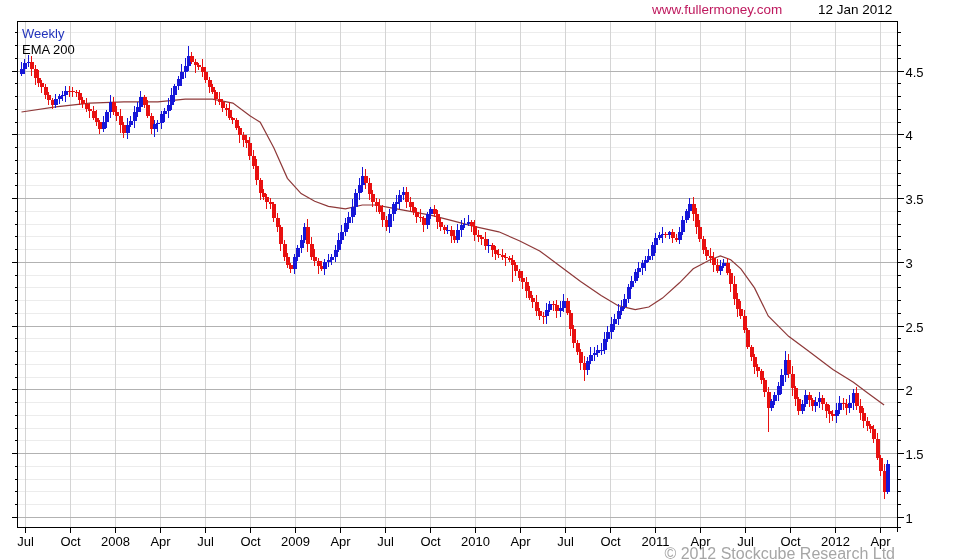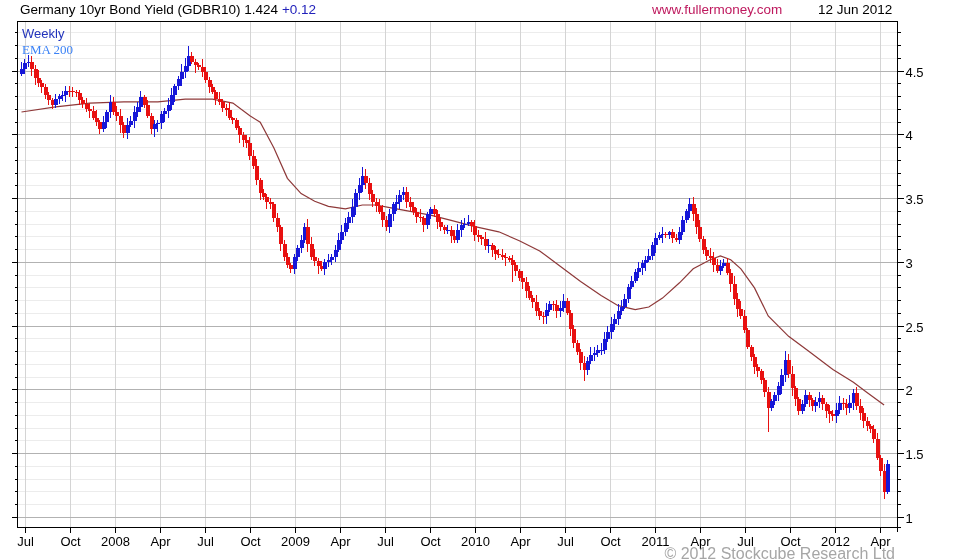--- a/index.html
+++ b/index.html
@@ -5,34 +5,33 @@
   html,body{margin:0;padding:0;background:#fff;}
   body{font-family:"Liberation Sans",sans-serif;}
   .screen{position:relative;width:980px;height:560px;background:#fff;overflow:hidden;}
   .hdr{position:absolute;top:2px;left:0;width:980px;height:18px;font-size:13.5px;color:#000;}
   .hdr .title{position:absolute;left:20px;top:0;white-space:nowrap;}
   .hdr .chg{color:#2222bb;}
   .hdr .site{position:absolute;left:652px;top:0;white-space:nowrap;color:#be185d;text-decoration:none;}
   .hdr .date{position:absolute;left:818px;top:0;white-space:nowrap;}
   .legend{position:absolute;left:22px;top:26px;font-size:13px;line-height:16px;}
   .legend .freq{color:#2233bb;}
-  .legend .ema{color:#3b82f6;font-family:Liberation Serif, serif;}
+  .legend .ema{color:#000000;}
   .copyright{position:absolute;top:545px;right:85px;font-size:16px;color:#a6a6a6;white-space:nowrap;}
   svg.chart{position:absolute;left:0;top:0;}
   svg.chart text{font-family:"Liberation Sans",sans-serif;font-size:13px;fill:#000;}
 </style>
 </head>
 <body>
 
 <div class="screen">
 
   <div class="hdr">
-    <div class="title"><span>Germany 10yr Bond Yield (GDBR10) 1.424</span>&nbsp;<span class="chg">+0.12</span></div>
     <span class="site">www.fullermoney.com</span>
-    <span class="date">12 Jun 2012</span>
+    <span class="date">12 Jan 2012</span>
   </div>
 
   <svg id="chart" class="chart" width="980" height="560" viewBox="0 0 980 560">
       <g transform="translate(0.5,0.5)" shape-rendering="crispEdges">
         <g>
           <line x1="17" x2="897" y1="504" y2="504" stroke="#ececec"></line>
           <line x1="17" x2="897" y1="491" y2="491" stroke="#ececec"></line>
           <line x1="17" x2="897" y1="479" y2="479" stroke="#ececec"></line>
           <line x1="17" x2="897" y1="466" y2="466" stroke="#ececec"></line>
           <line x1="17" x2="897" y1="440" y2="440" stroke="#ececec"></line>

